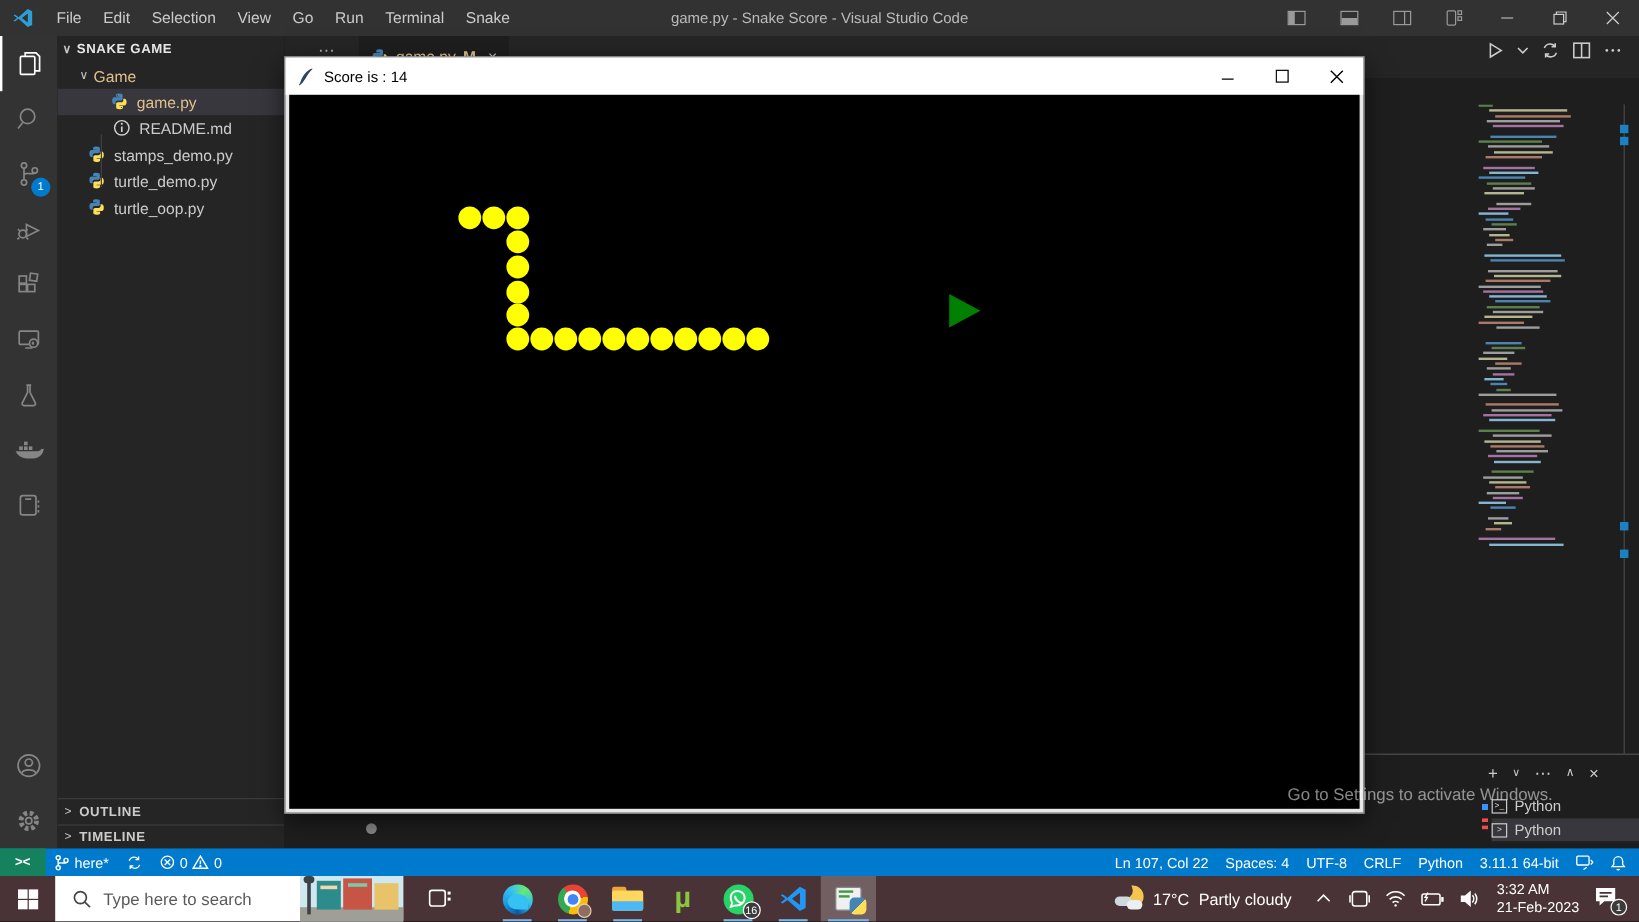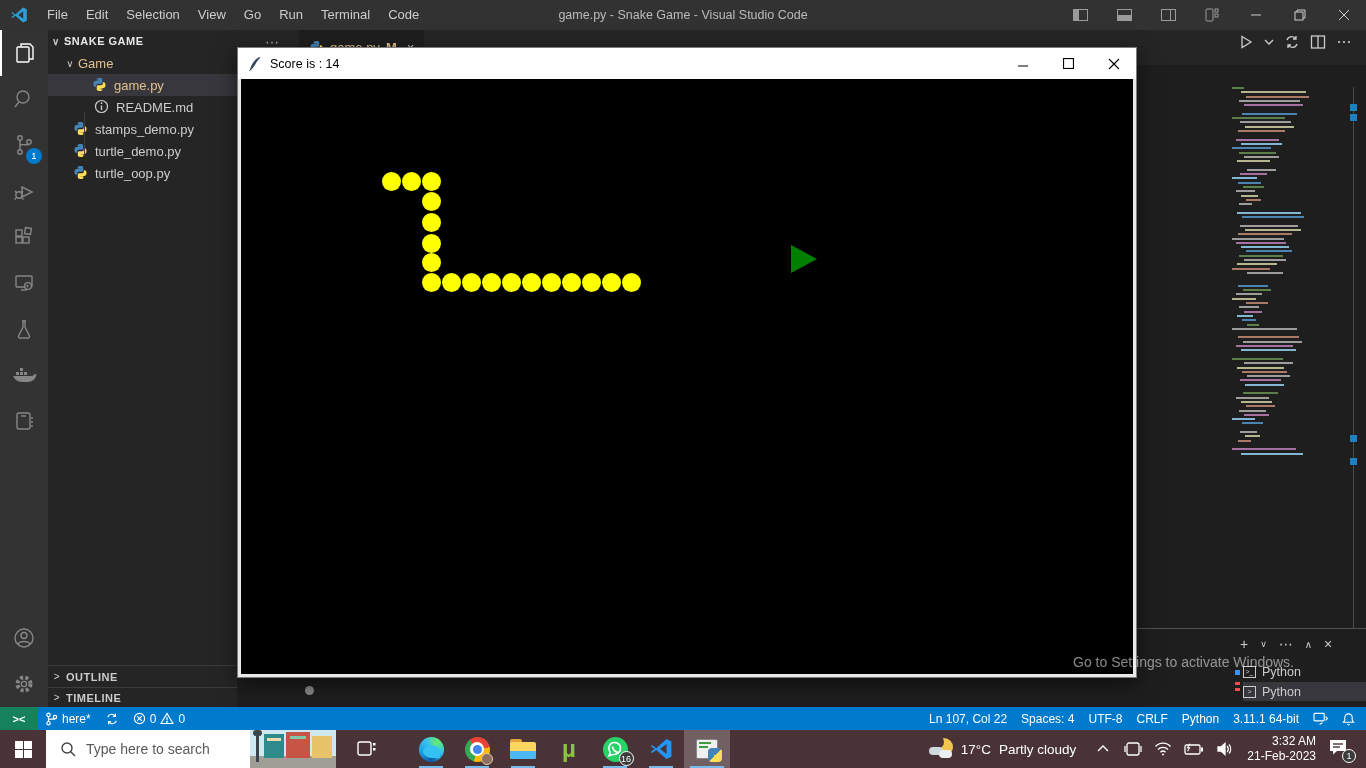--- a/index.html
+++ b/index.html
@@ -96,43 +96,43 @@
   
   .taskbar { position:absolute; left:0; top:730px; width:1366px; height:38px; background:#4a3336;
     display:flex; align-items:center; z-index:12; }
   .tk-slot { width:46px; height:38px; display:flex; align-items:center; justify-content:center; position:relative; }
   .tk-underline { position:absolute; bottom:0; left:11px; width:24px; height:2px; background:#76b9ed; }
   .search-box { width:290px; height:38px; background:#ffffff; display:flex; align-items:center; position:relative; }
   .search-text { color:#5a5a5a; font-size:14px; margin-left:10px; }
   .promo { position:absolute; right:0; top:0; width:86px; height:38px; overflow:hidden; background:#cfe8f0; }
   .tray { position:absolute; right:0; top:0; height:38px; display:flex; align-items:center; color:#ffffff; }
   .tray svg { stroke:#ffffff; fill:none; stroke-width:1.3; }
-  .clock { text-align:right; font-size:12px; line-height:15px; margin:0 8px; }
+  .clock { text-align:left; font-size:12px; line-height:15px; margin:0 8px; }
   .badge-dark { position:absolute; border-radius:50%; background:#3b3b3b; color:#fff; text-align:center;
     border:1px solid #ffffff; }
   .python-slot-active { background:rgba(255,255,255,.22); }
 </style>
 </head>
 <body>
 
 <div class="screen">
 
   <div class="titlebar">
     <svg class="vscode-logo" viewBox="0 0 24 24">
       <path fill="#2c9fd6" d="M17.5 2 7.2 11.2 3.3 8.2 1.6 9l4 3-4 3 1.7.9 3.9-3 10.3 9.2 4.9-2.4V4.4zM17.6 7v10L11 12z"></path>
     </svg>
     <div class="menu-item">File</div>
     <div class="menu-item">Edit</div>
     <div class="menu-item">Selection</div>
     <div class="menu-item">View</div>
     <div class="menu-item">Go</div>
     <div class="menu-item">Run</div>
     <div class="menu-item">Terminal</div>
-    <div class="menu-item">Code</div>
-    <div class="win-title">game.py - Snake Game - Visual Studio Code</div>
+    <div class="menu-item">Snake</div>
+    <div class="win-title">game.py - Snake Score - Visual Studio Code</div>
     <div class="tb-controls">
       <div class="tb-btn">
           <div class="layout-ic">
             <div style="position:absolute;left:0;top:0;width:5px;height:10px;background:#9a9a9a;"></div>
           </div>
         </div>
       <div class="tb-btn">
           <div class="layout-ic">
             <div style="position:absolute;left:0;bottom:0;width:13px;height:5px;background:#9a9a9a;"></div>
           </div>

